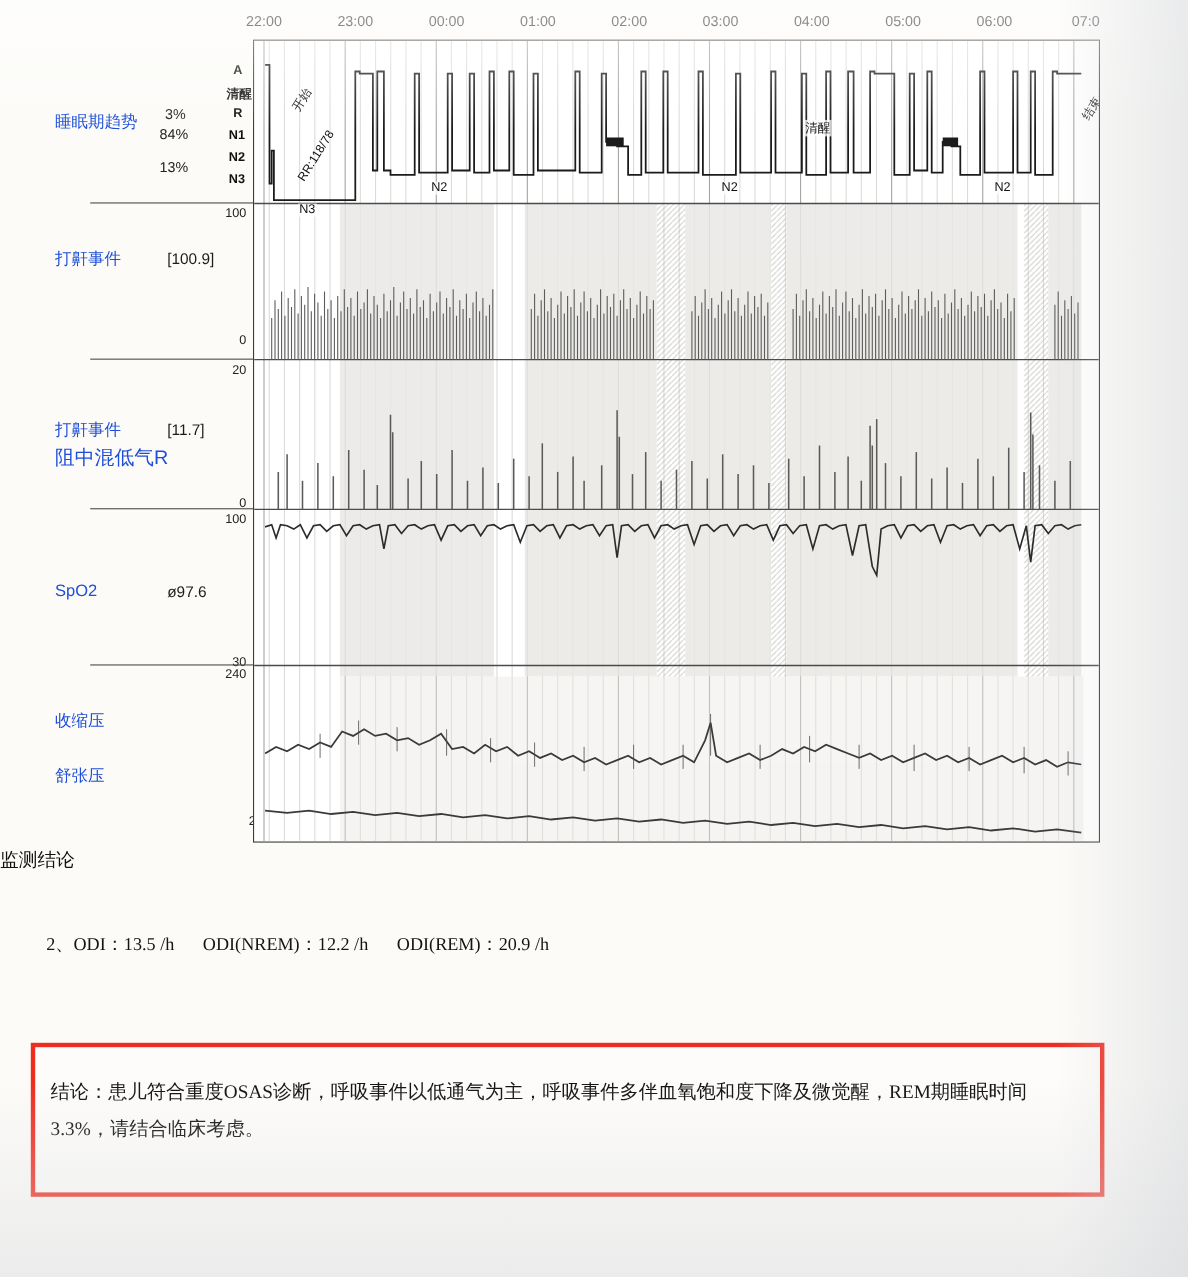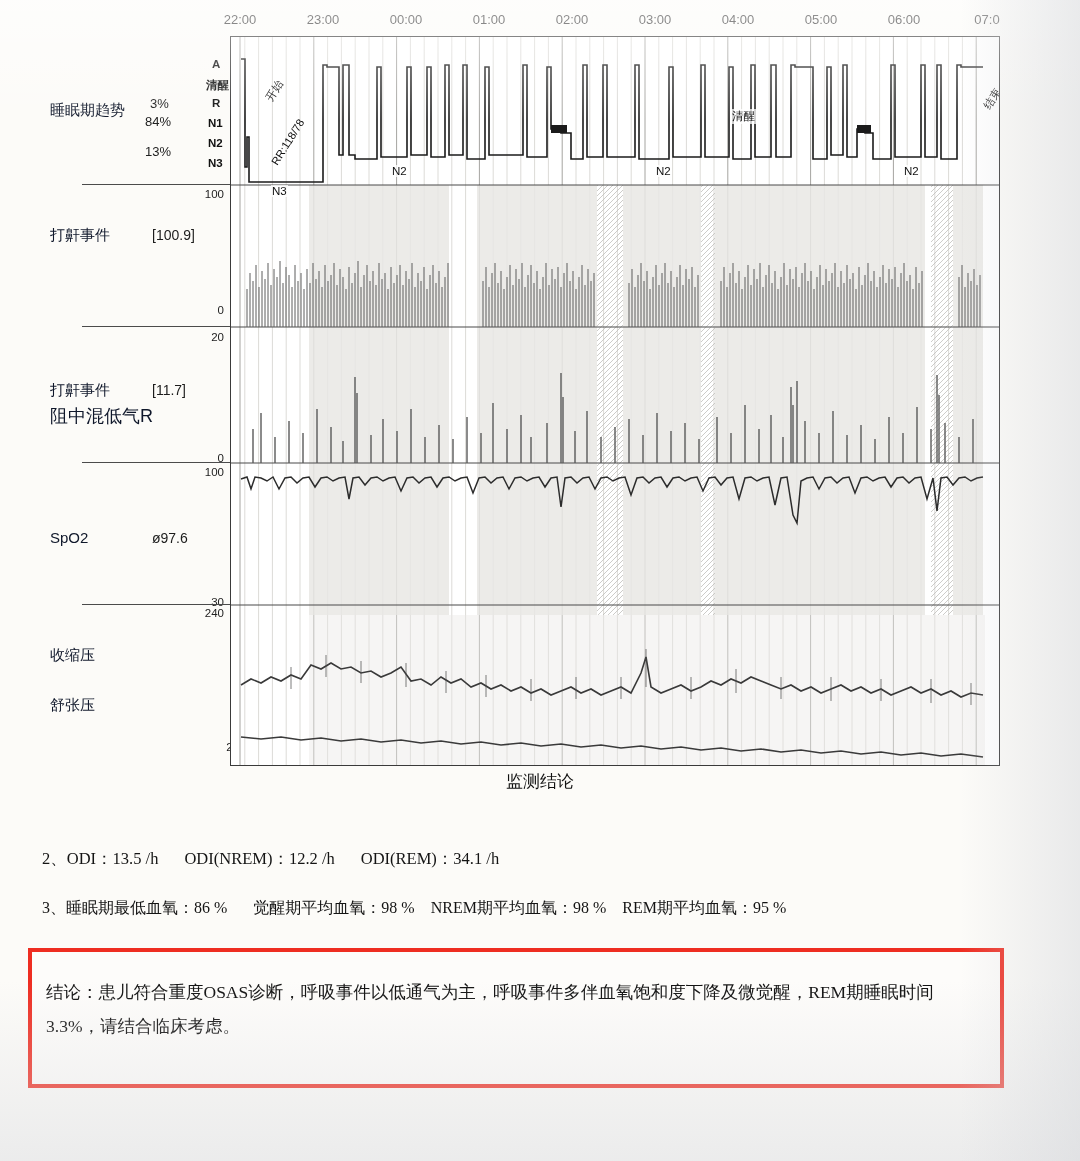--- a/index.html
+++ b/index.html
@@ -56,21 +56,21 @@
     height: 730px;
     border: 1px solid #3a3a3a;
     box-sizing: border-box;
     background: #ffffff;
     overflow: hidden;
   }
 
   .rowlabel {
     position: absolute;
     font-size: 15px;
-    color: #0f172a;
+    color: #1d4ed8;
     white-space: nowrap;
   }
   .rowvalue {
     position: absolute;
     font-size: 14px;
     color: #1c1c1c;
     white-space: nowrap;
   }
   .axisnum {
     position: absolute;
@@ -113,21 +113,20 @@
     white-space: nowrap;
     transform: rotate(-58deg);
     transform-origin: left bottom;
   }
 
   
   #conclusion-title {
     position: absolute;
     left: 0; right: 0;
     top: 770px;
-    text-align: center;
     font-size: 17px;
     color: #111;
     font-family: "Liberation Serif", serif;
   }
 
   .statline {
     position: absolute;
     left: 42px;
     font-family: "Liberation Serif", serif;
     font-size: 16.5px;
@@ -640,26 +639,23 @@
       <div class="inlinetag" style="left:160px; top:128px">N2</div>
       <div class="inlinetag" style="left:424px; top:128px">N2</div>
       <div class="inlinetag" style="left:672px; top:128px">N2</div>
     </div>
   </div>
 
   <div id="conclusion-title">监测结论</div>
 
 
   <div class="statline" style="top:848px">
-    <span>2、</span><span>ODI：</span><span>13.5 /h</span><span class="gap"></span><span>ODI(NREM)：</span><span>12.2 /h</span><span class="gap"></span><span>ODI(REM)：</span><span>34.1 /h</span>
+    <span>2、</span><span>ODI：</span><span>13.5 /h</span><span class="gap"></span><span>ODI(NREM)：</span><span>12.2 /h</span><span class="gap"></span><span>ODI(REM)：</span><span>20.9 /h</span>
   </div>
 
-  <div class="statline" style="top:898px; font-size:16px">
-    <span>3、</span><span>睡眠期最低血氧：</span><span>86 %</span><span class="gap"></span><span>觉醒期平均血氧：</span><span>98 %</span><span class="gap-s"></span><span>NREM期平均血氧：</span><span>98 %</span><span class="gap-s"></span><span>REM期平均血氧：</span><span>95 %</span>
-  </div>
 
   <div id="redbox"></div>
   <div id="conclusion-text">结论：患儿符合重度OSAS诊断，呼吸事件以低通气为主，呼吸事件多伴血氧饱和度下降及微觉醒，REM期睡眠时间3.3%，请结合临床考虑。</div>
 
   <div class="shade" id="shade-top"></div>
   <div class="shade" id="shade-bottom"></div>
   <div class="shade" id="shade-right"></div>
 </div>
 
 </body></html>

